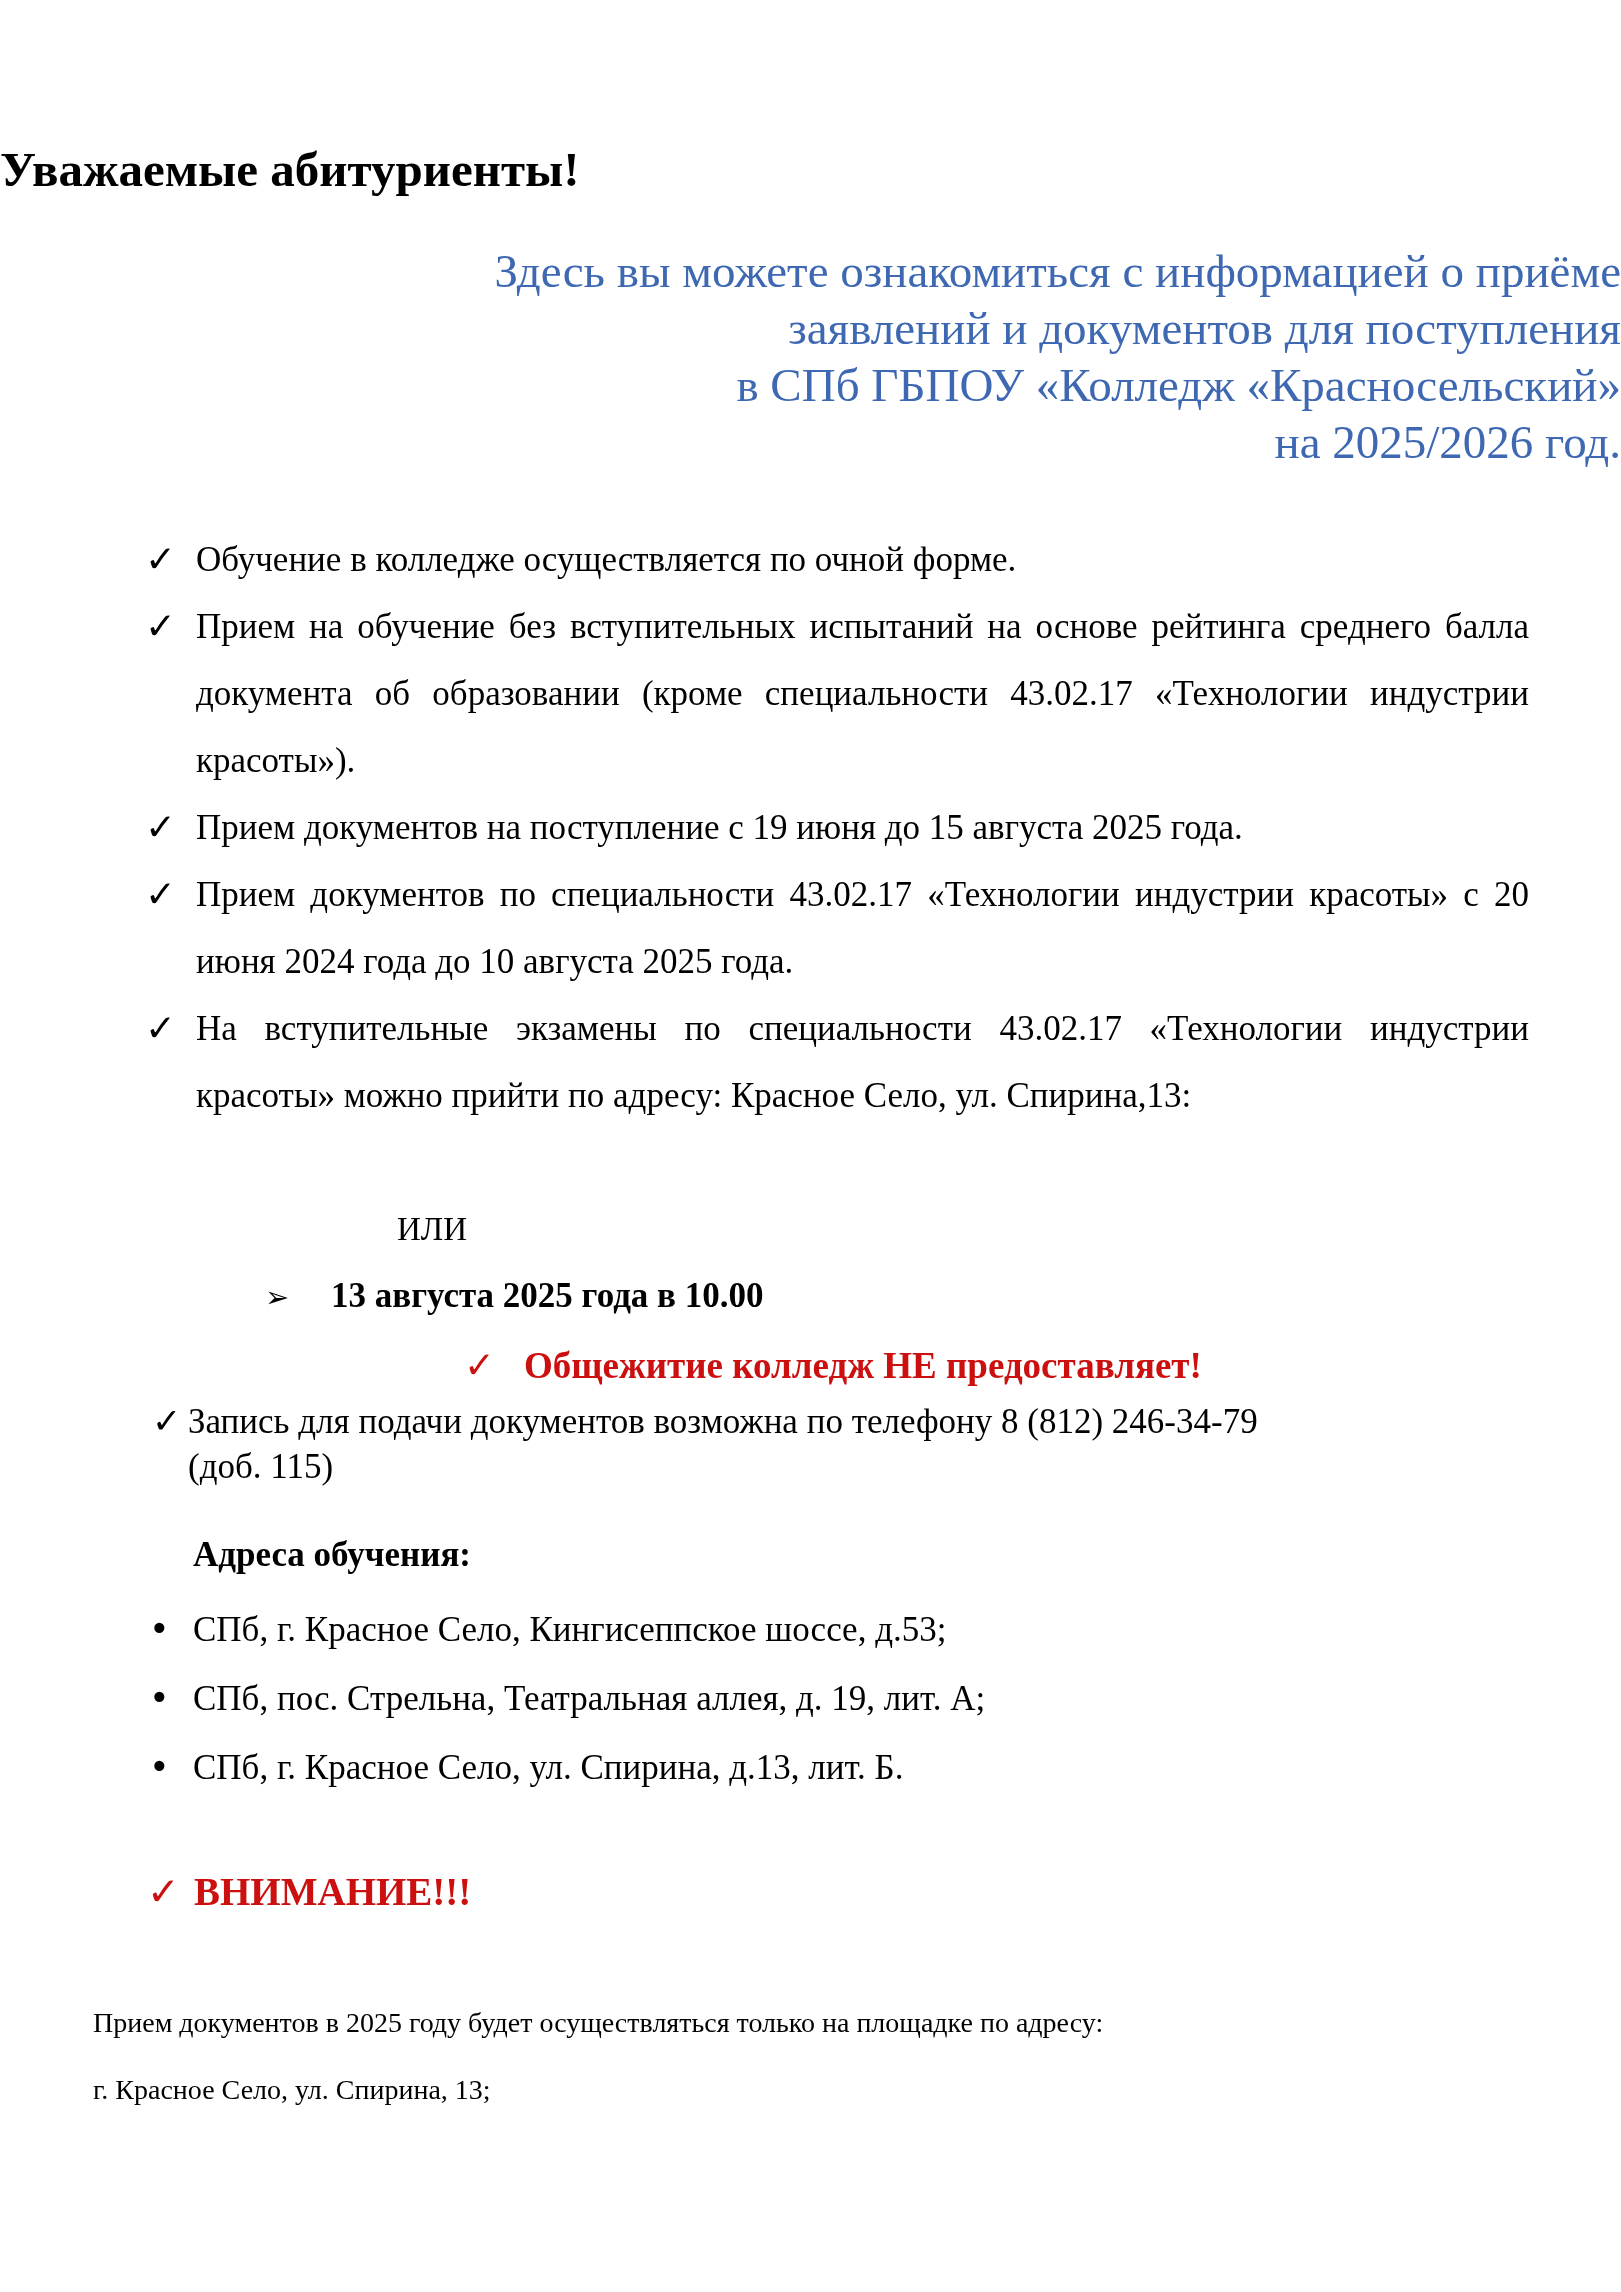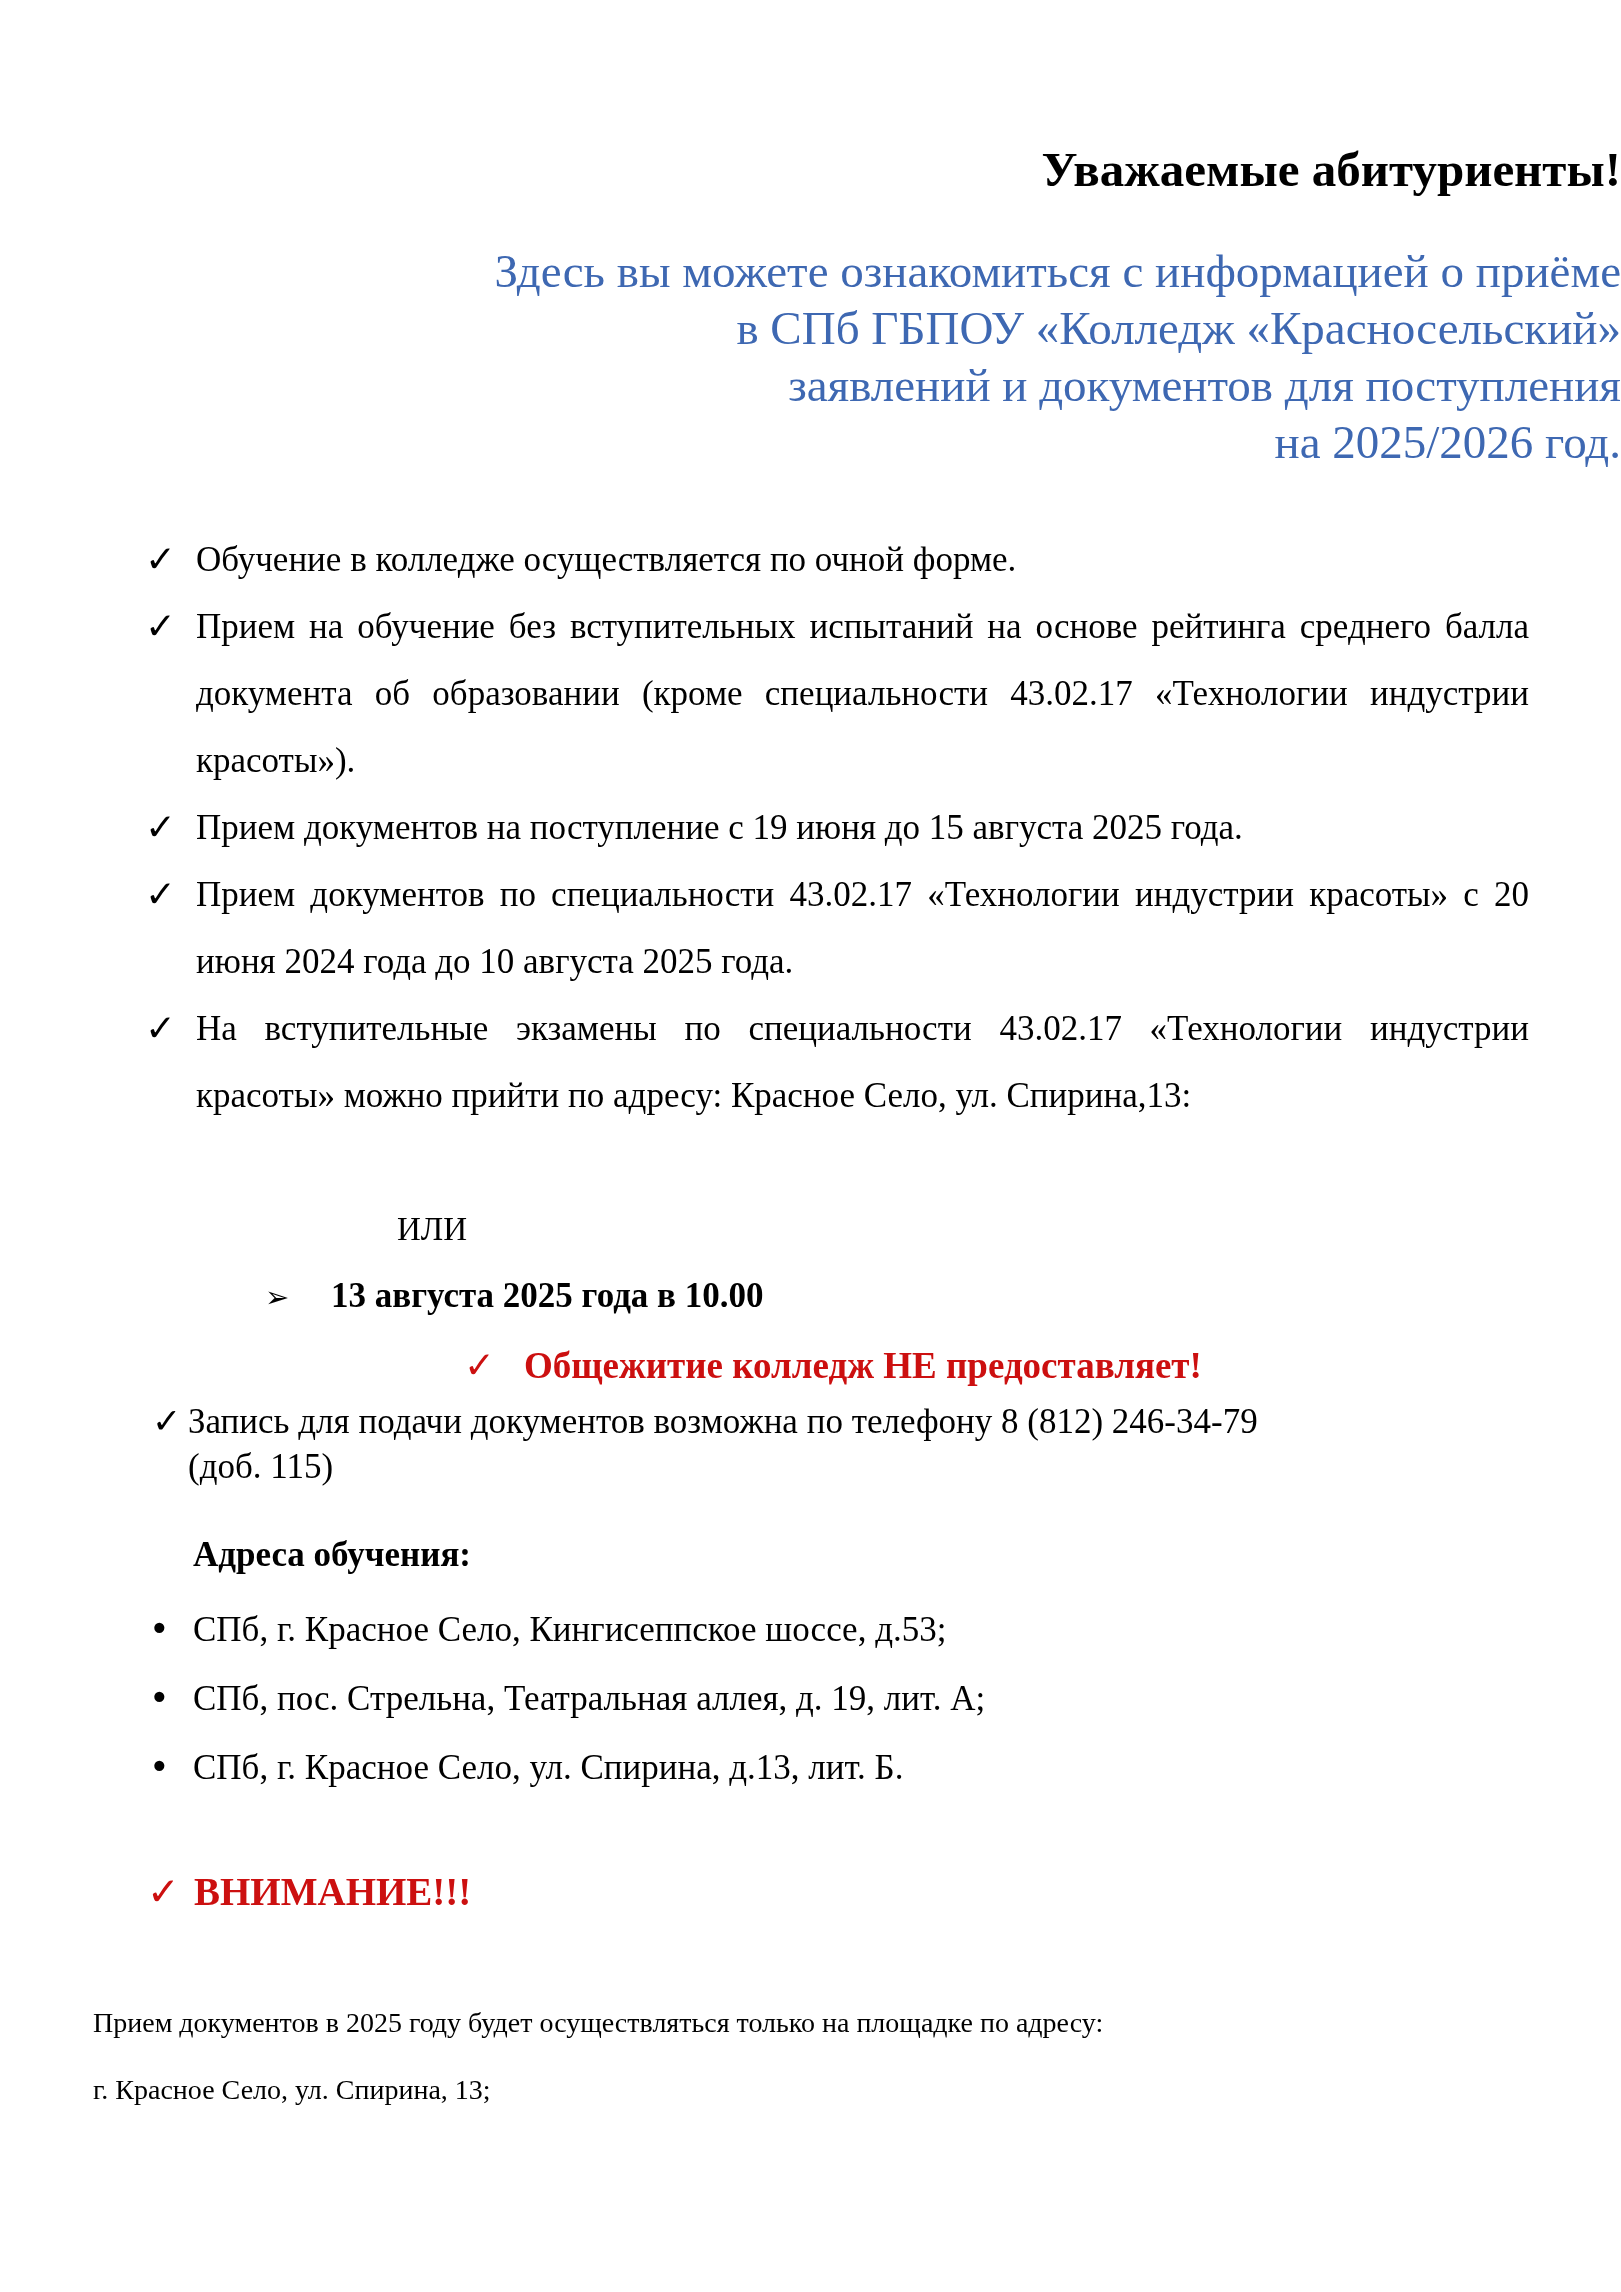--- a/index.html
+++ b/index.html
@@ -21,21 +21,21 @@
     font-family:"Liberation Serif","DejaVu Serif",serif;
     overflow:hidden;
   }
 
   
   .title{
     position:absolute;
     top:145px; left:0;
     width:100%;
     margin:0;
-    text-align:right;
+    text-align:left;
     font-size:49px;
     font-weight:bold;
     line-height:1;
   }
   .subtitle{
     position:absolute;
     top:243px; left:0;
     width:100%;
     text-align:right;
     font-size:47px;
@@ -183,22 +183,22 @@
 </style>
 </head>
 <body>
 
 <div class="page">
 
   <h1 class="title">Уважаемые абитуриенты!</h1>
 
   <div class="subtitle">
     <div>Здесь вы можете ознакомиться с информацией о приёме</div>
+    <div>заявлений и документов для поступления</div>
     <div>в СПб ГБПОУ «Колледж «Красносельский»</div>
-    <div>заявлений и документов для поступления</div>
     <div>на 2025/2026 год.</div>
   </div>
 
   <ul class="checklist">
     <li>
       <span class="mark">✓</span>
       <span>Обучение в колледже осуществляется по очной форме.</span>
     </li>
     <li class="just">
       <span class="mark">✓</span>

